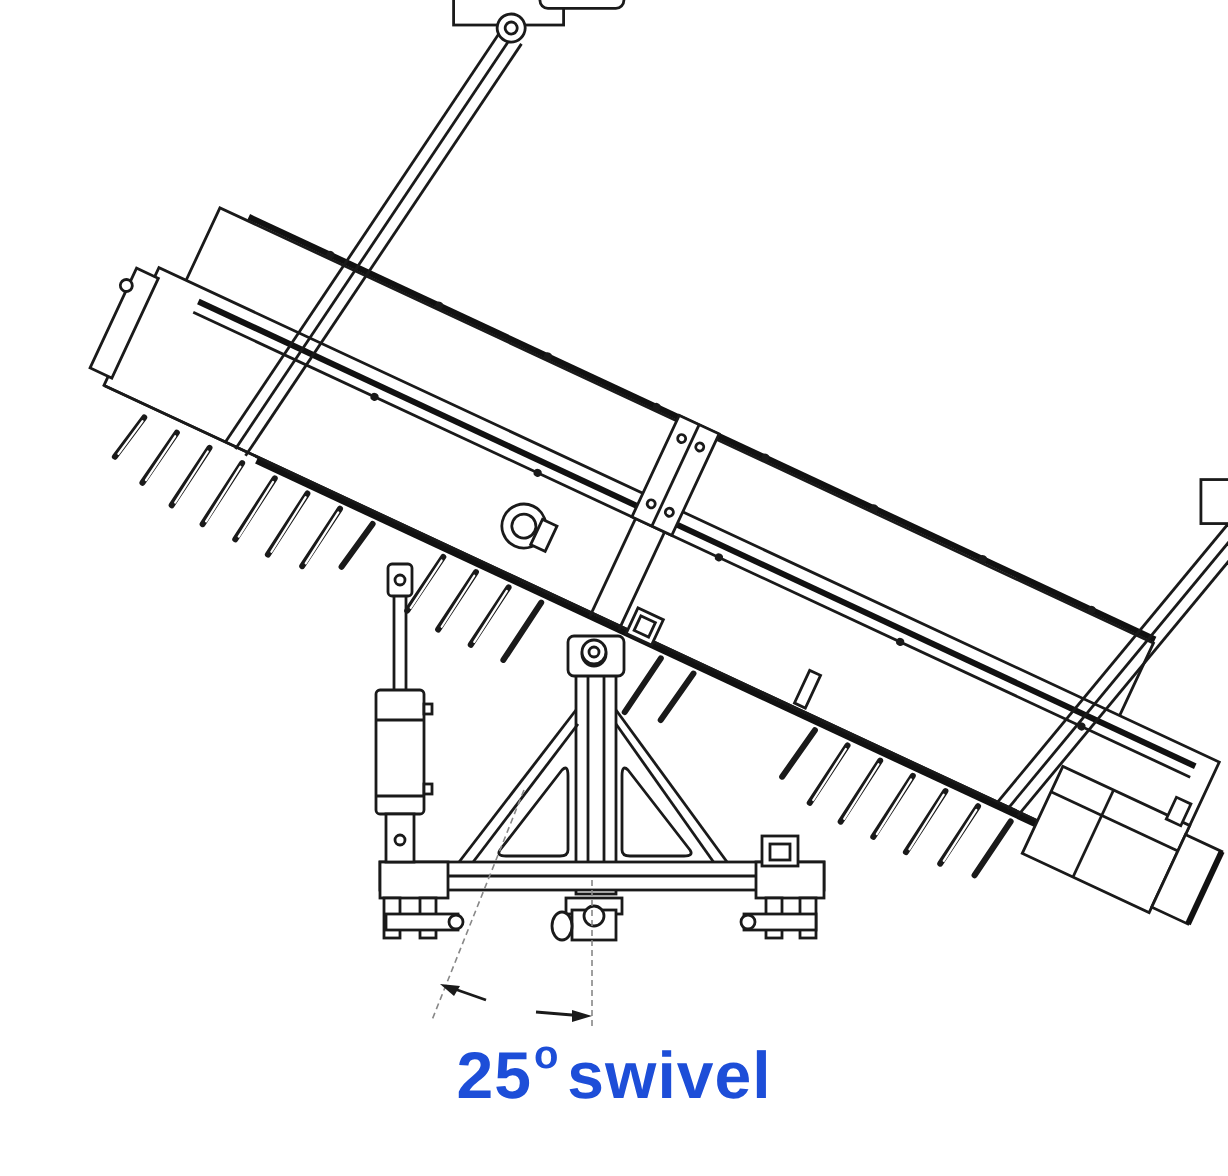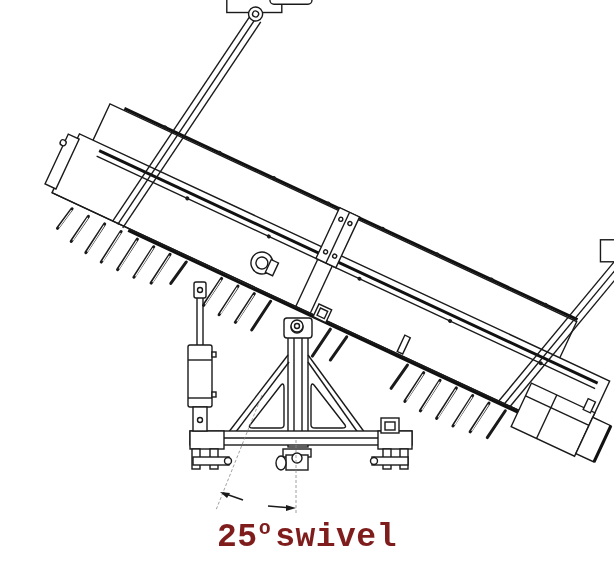--- a/index.html
+++ b/index.html
@@ -1,21 +1,21 @@
 <!DOCTYPE html>
 <html><head>
 <meta charset="utf-8">
 <style>
   html, body { margin: 0; padding: 0; background: #ffffff; }
   body { width: 614px; height: 588px; position: relative; overflow: hidden; }
   #drawing { position: absolute; left: 0; top: 0; width: 614px; height: 588px; }
   .caption {
     position: absolute; left: 0; top: 519px; width: 614px; text-align: center;
-    font-family: Liberation Mono, monospace; font-weight: bold;
-    font-size: 33px; color: #7f1d1d; letter-spacing: 0.5px;
+    font-family: Liberation Sans, sans-serif; font-weight: bold;
+    font-size: 33px; color: #1d4ed8; letter-spacing: 0.5px;
   }
   .caption sup { font-size: 20px; position: relative; top: -2px; vertical-align: top; margin-left: 1px; margin-right: 4px; }
   svg .ln { fill: none; stroke: #1a1a1a; stroke-width: 1.4; stroke-linejoin: round; }
   svg .thk { fill: none; stroke: #111; stroke-width: 3; }
   svg .fill { fill: #fff; stroke: #1a1a1a; stroke-width: 1.4; }
   svg .dash { fill: none; stroke: #888; stroke-width: 0.8; stroke-dasharray: 3 2; }
   svg .tine { stroke: #1a1a1a; stroke-width: 3; stroke-linecap: round; }
   svg .tinec { stroke: #fff; stroke-width: 1.1; stroke-linecap: round; }
 </style>
 </head>

